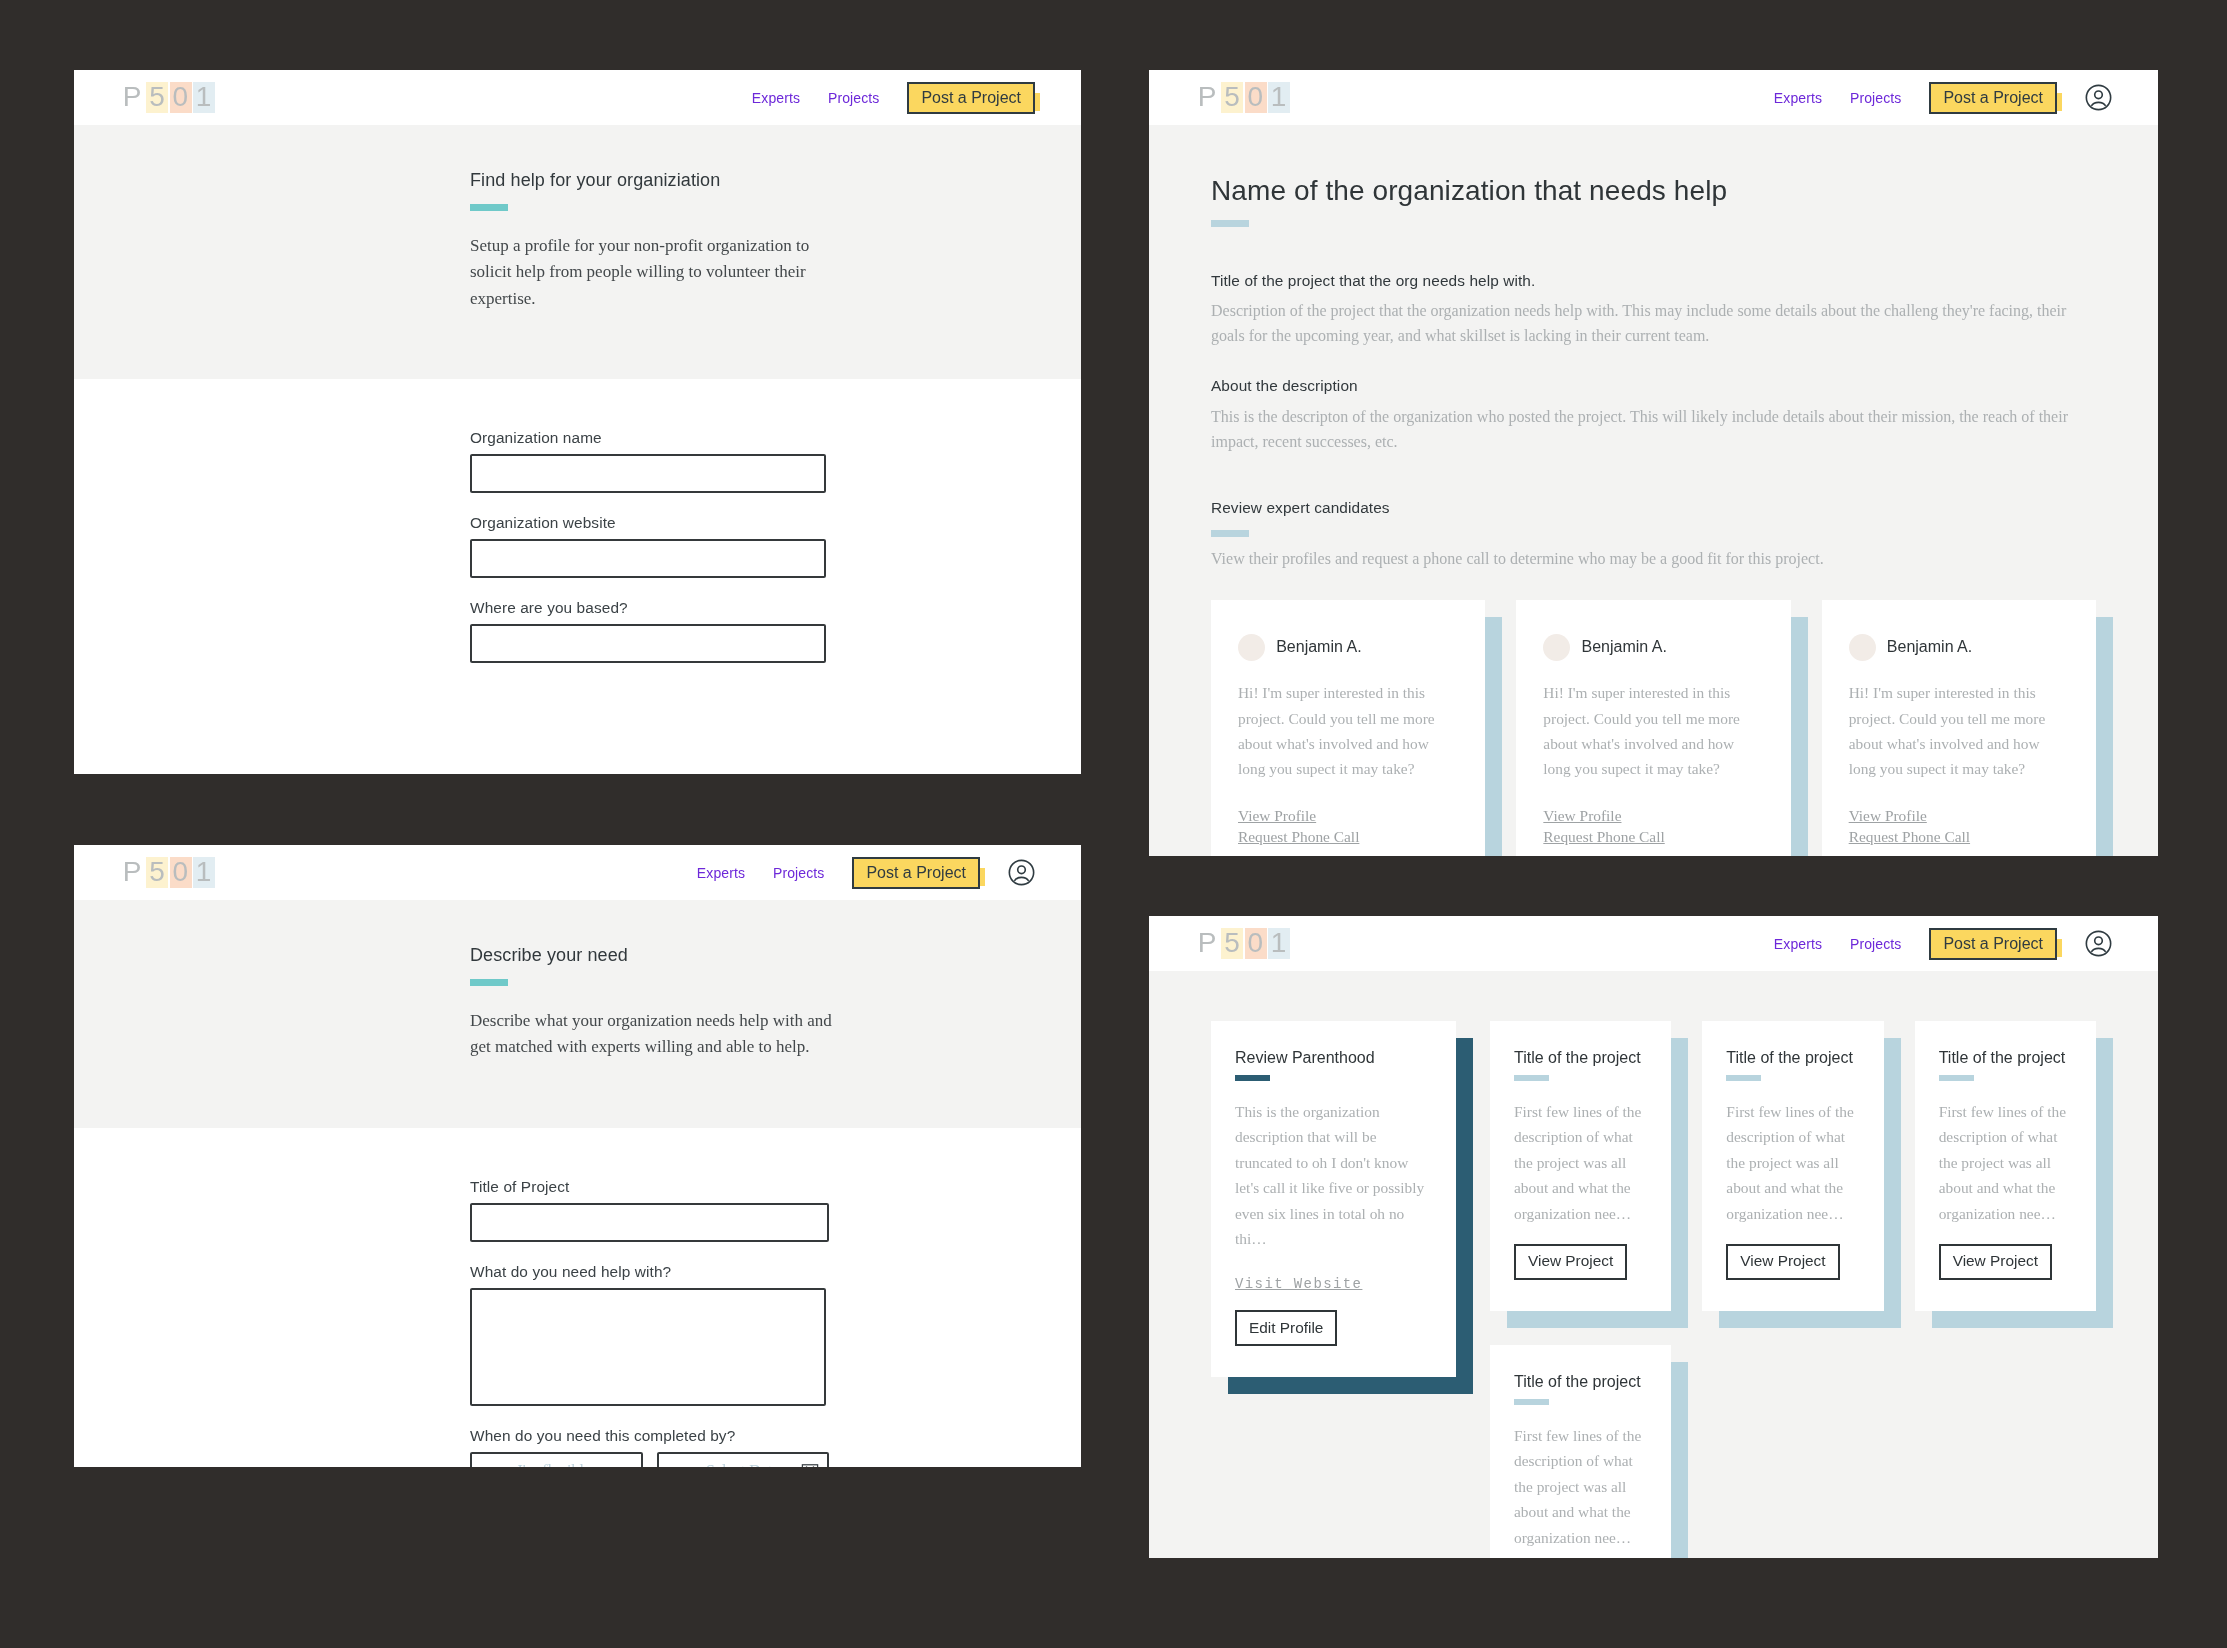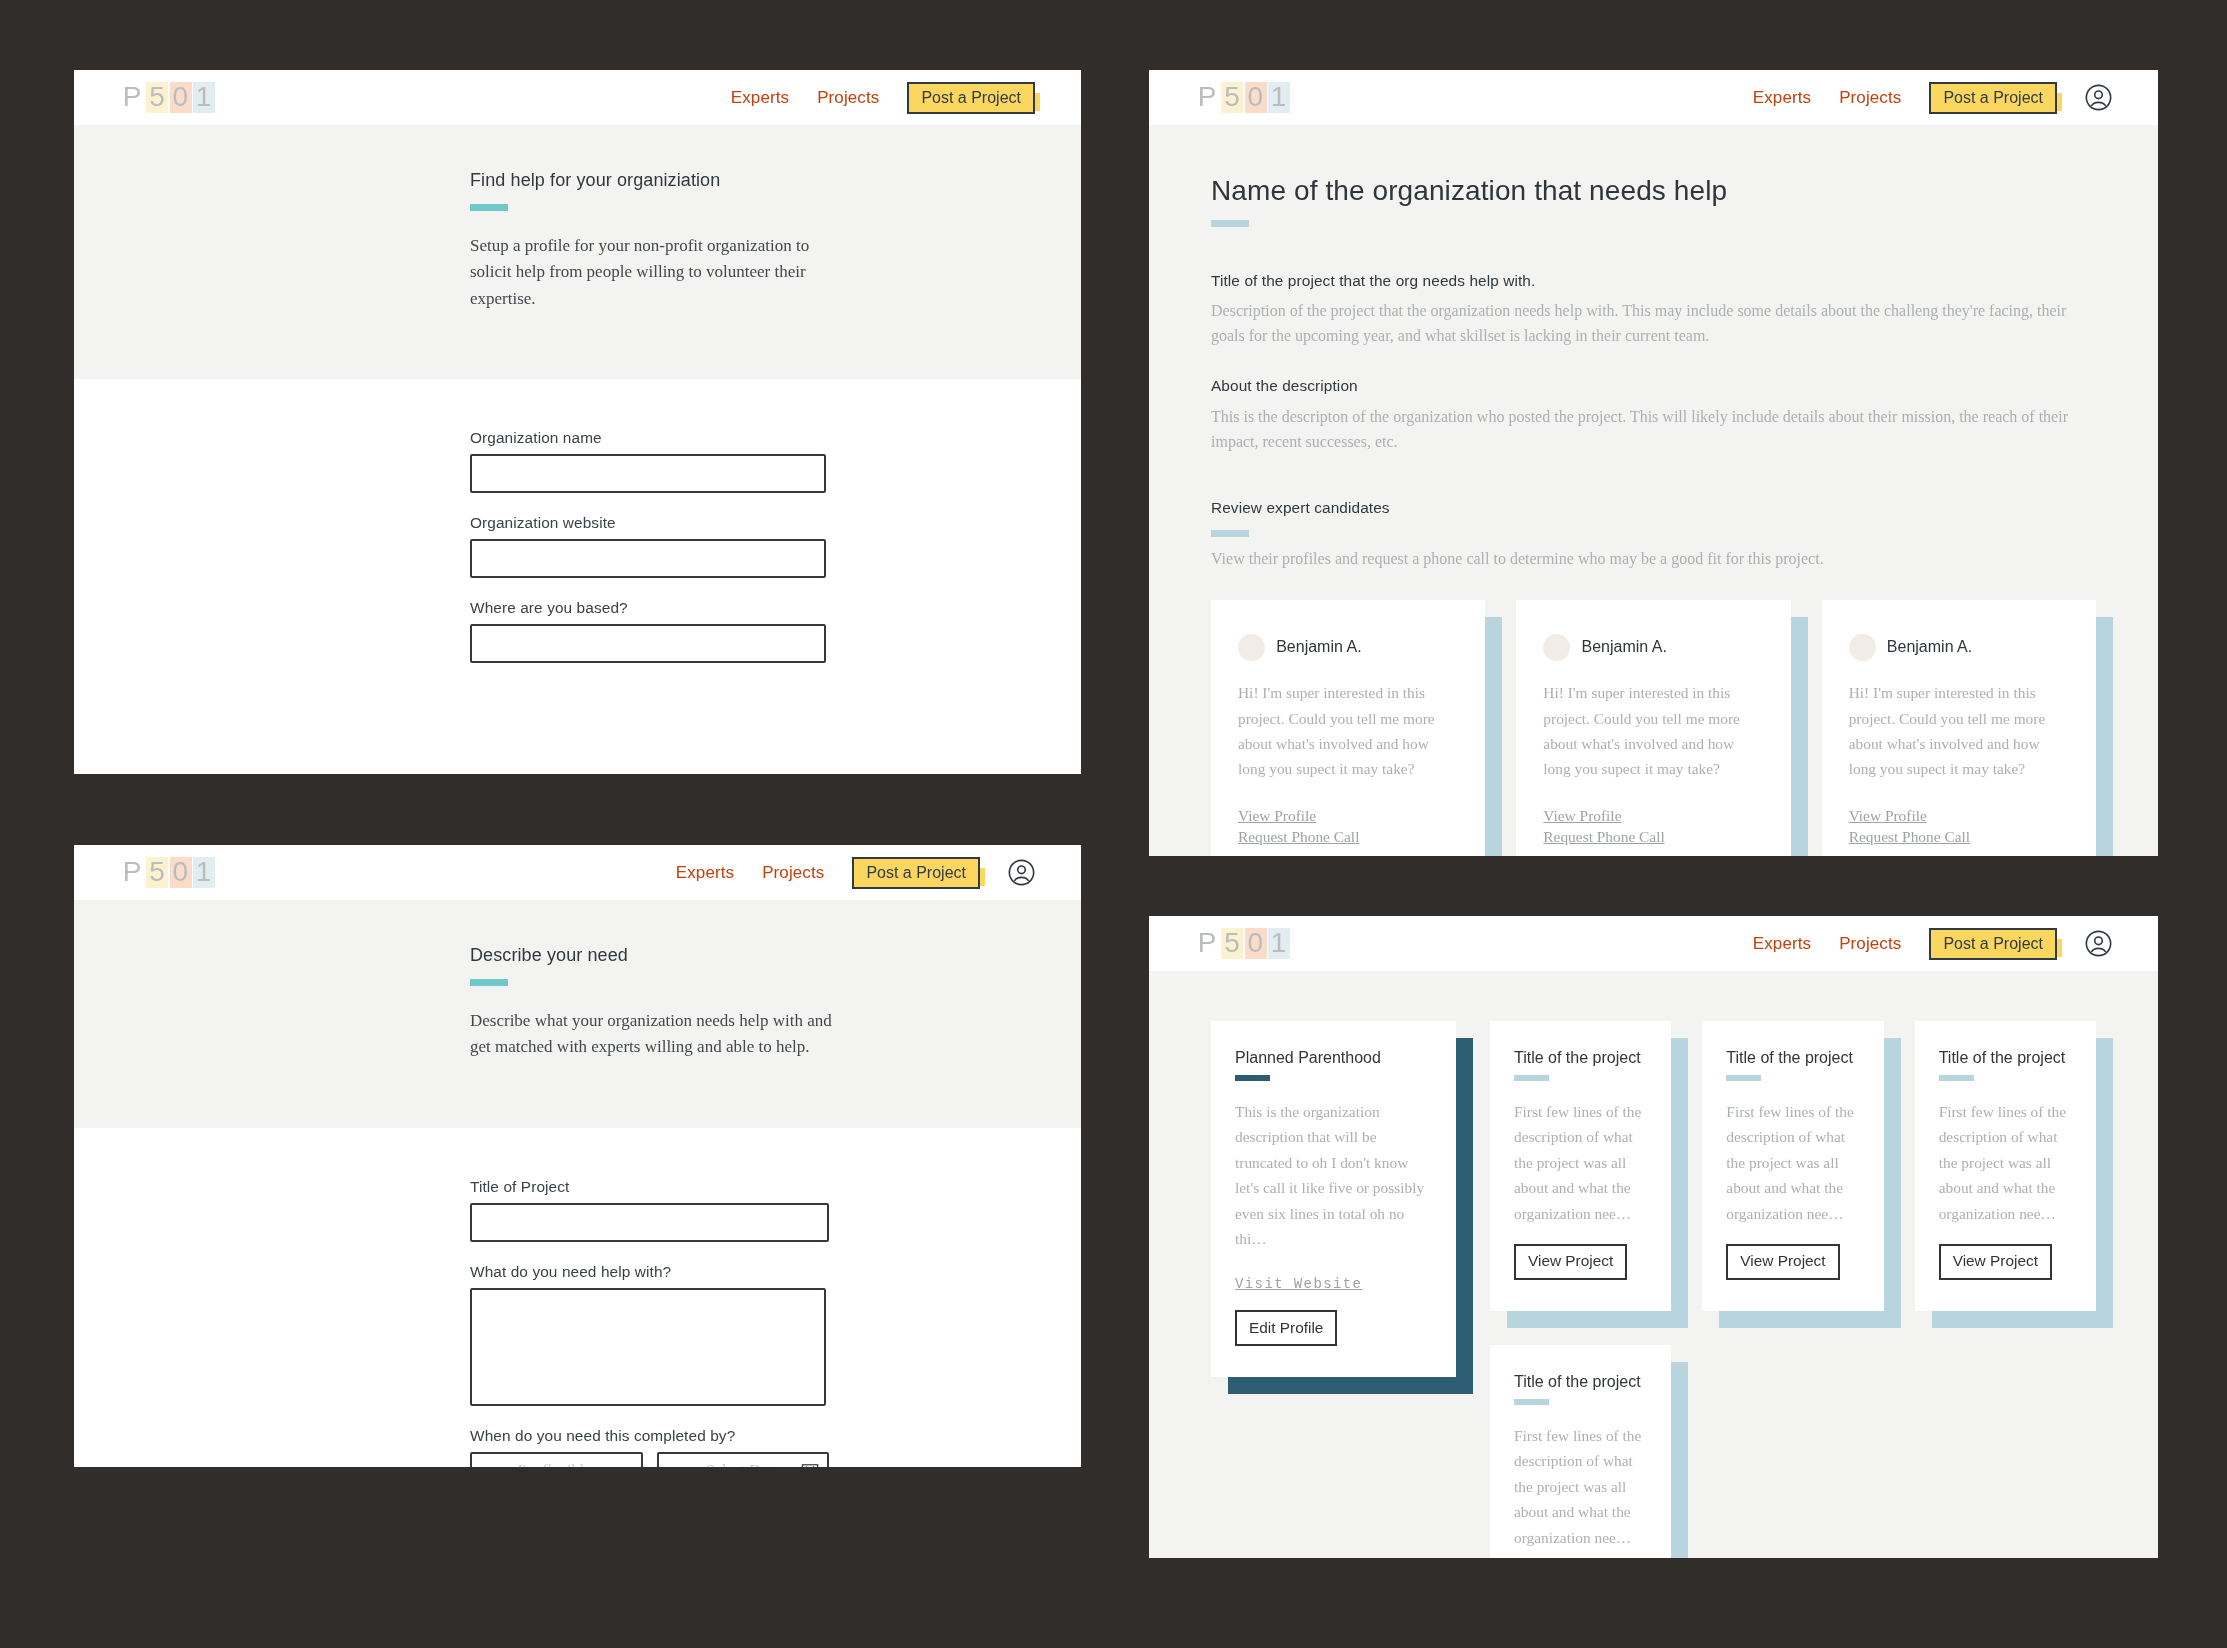--- a/index.html
+++ b/index.html
@@ -56,22 +56,22 @@
   .logo .l-0 { background: #fbdcc8; }
   .logo .l-1 { background: #e2edf2; }
 
   .nav {
     margin-left: auto;
     display: flex;
     align-items: center;
     gap: 28px;
   }
   .nav-link {
-    font-size: 17px;
-    color: #c2410c;
+    font-size: 14px;
+    color: #6d28d9;
     font-family: "Liberation Sans", sans-serif;
     letter-spacing: 0.1px;
     white-space: nowrap;
   }
   
   .cta-wrap {
     position: relative;
     display: inline-block;
   }
   .cta-shadow {
@@ -579,21 +579,21 @@
     </div>
   </div>
 
   <div class="page-body tall">
     <div class="dash-grid">
 
       <div class="dash-left">
         <div class="card-shadow-wrap">
           <div class="card-shadow navy"></div>
           <div class="card proj-card">
-            <h3 class="card-title">Planned Parenthood</h3>
+            <h3 class="card-title">Review Parenthood</h3>
             <div class="card-rule navy"></div>
             <p class="card-desc">This is the organization description that will be truncated to oh I don't know let's call it like five or possibly even six lines in total oh no thi…</p>
             <div class="card-links">
               <a class="card-link mono">Visit Website</a>
             </div>
             <span class="ghost-btn">Edit Profile</span>
           </div>
         </div>
       </div>
 

